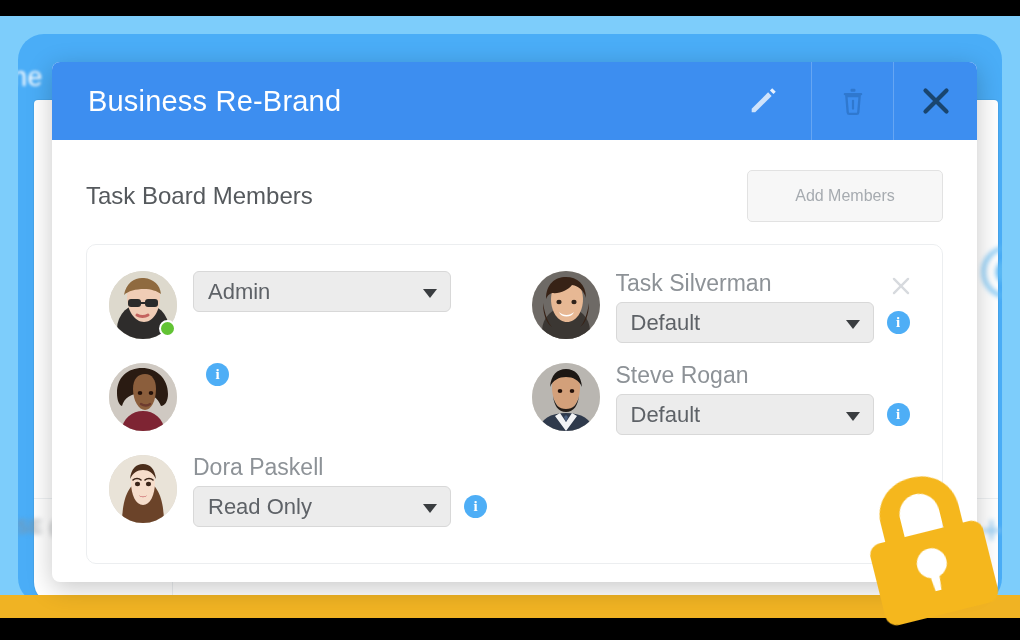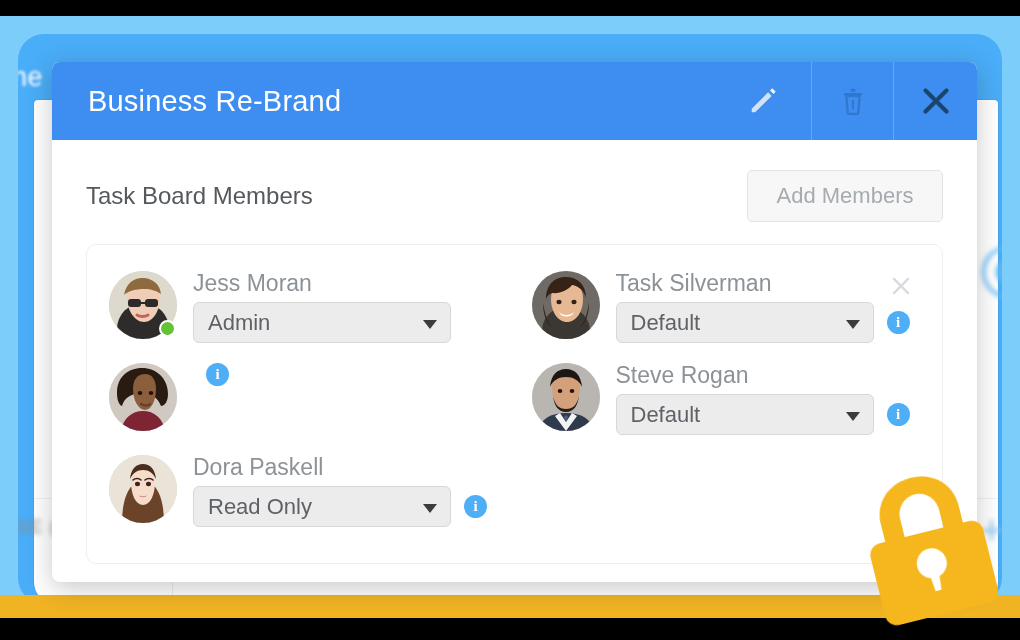--- a/index.html
+++ b/index.html
@@ -135,21 +135,21 @@
   }
   .section-title {
     font-size: 24px; color: #55595d; font-weight: 400;
   }
   .add-members-btn {
     min-width: 196px; height: 52px;
     background: #f7f7f7;
     border: 1px solid #e2e2e2;
     border-radius: 5px;
     color: #a6abb0;
-    font-size: 22px;
+    font-size: 16px;
     font-family: "Liberation Sans", sans-serif;
     display: flex; align-items: center; justify-content: center;
     cursor: pointer;
   }
 
   .members-panel {
     border: 1px solid #eceef0;
     border-radius: 10px;
     padding: 18px 22px 24px 22px;
   }
@@ -325,21 +325,20 @@
                   <path d="M15 24c2-13 12-18 20-17 10 1 16 7 17 16-4-3-10-5-17-5-8 0-16 2-20 6z" fill="#8f6a3f"></path>
                   <rect x="19" y="28" width="13" height="8" rx="3" fill="#2b2b2b"></rect>
                   <rect x="36" y="28" width="13" height="8" rx="3" fill="#2b2b2b"></rect>
                   <rect x="31" y="31" width="6" height="2" fill="#2b2b2b"></rect>
                   <path d="M28 44c3 2 8 2 11 0" stroke="#c4635e" stroke-width="3" fill="none" stroke-linecap="round"></path>
                 </svg>
               </div>
               <div class="status-dot"></div>
             </div>
             <div class="member-info">
-              <div class="member-name">Jess Moran</div>
               <div class="ctrl-line">
                 <div class="role-select">
                   <span class="role-label">Admin</span>
                   <span class="caret"></span>
                 </div>
                 <div class="info-icon hidden">i</div>
               </div>
             </div>
 
           </div>

